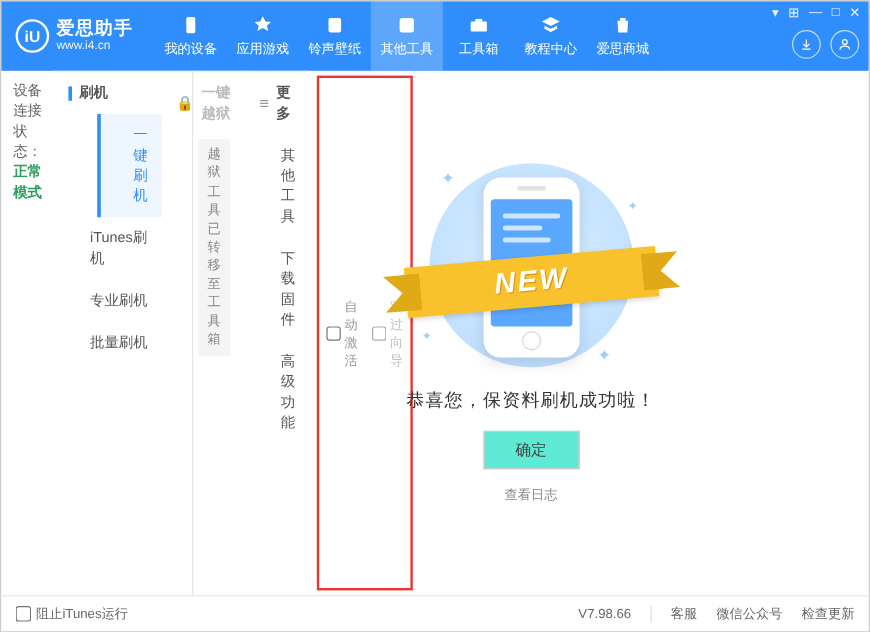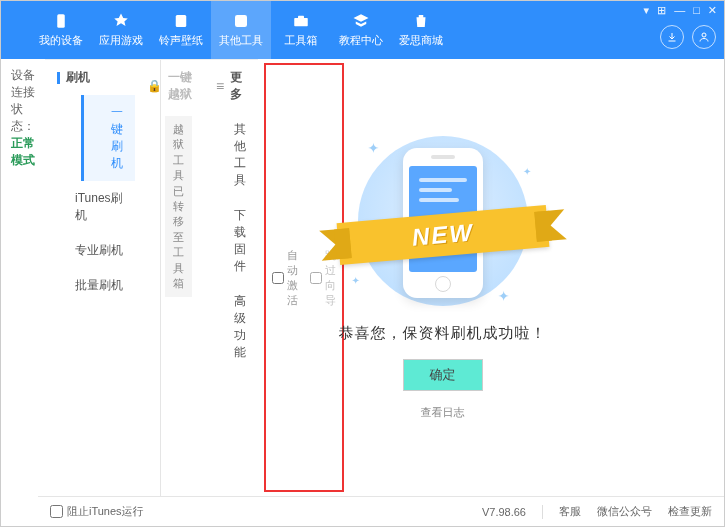--- a/index.html
+++ b/index.html
@@ -57,32 +57,39 @@
 .ribbon::after { right:-18px; border-right-color:transparent; }
 .ribbon-txt { color:#fff; font-size:24px; font-weight:900; font-style:italic; letter-spacing:2px; text-shadow: 1px 1px 0 #d99b0f; }
 .sparkle { position:absolute; color:#9fcff8; }
 .s1 { top:4px; left:10px; font-size:14px; } .s2 { top:30px; right:-4px; font-size:10px; }
 .s3 { bottom:20px; left:-6px; font-size:10px; } .s4 { bottom:2px; right:18px; font-size:14px; }
 .success-msg { font-size: 15px; color: #333; margin-bottom: 16px; letter-spacing: 1px; }
 .ok-btn { border: 1px solid #ccc; background: #5eead4; padding: 6px 26px; font-size: 13px; color: #444; cursor: pointer; margin-bottom: 14px; }
 .log-link { font-size: 11px; color: #888; cursor: pointer; }
 
 
-.footer { height: 30px; border-top: 1px solid #e5e5e5; display: flex; align-items: center; padding: 14px 12px; font-size: 11px; color: #666; margin-left: 37px; }
+.footer { height: 30px; border-top: 1px solid #e5e5e5; display: flex; align-items: center; padding: 14px 12px; font-size: 11px; color: #666; }
 .footer .left { display: flex; align-items: center; gap: 4px; }
 .footer .spacer { flex: 1; }
 .footer .itm { margin-left: 16px; cursor: pointer; }
 .vbar { width: 1px; height: 14px; background: #ddd; margin-left: 16px; }
 </style>
 </head>
 <body>
 
 <div class="window">
 
   <div class="header">
+    <div class="logo-wrap">
+      <div class="logo-circle">iU</div>
+      <div class="logo-txt">
+        <span class="title">爱思助手</span>
+        <span class="url">www.i4.cn</span>
+      </div>
+    </div>
     <div class="nav">
       <div class="nav-item">
         <span class="nav-icon">
             <svg viewBox="0 0 24 24" width="18" height="18">
               <rect x="7" y="3" width="10" height="18" rx="2"></rect>
             </svg>
           </span>
         <span>我的设备</span>
       </div>
       <div class="nav-item">

